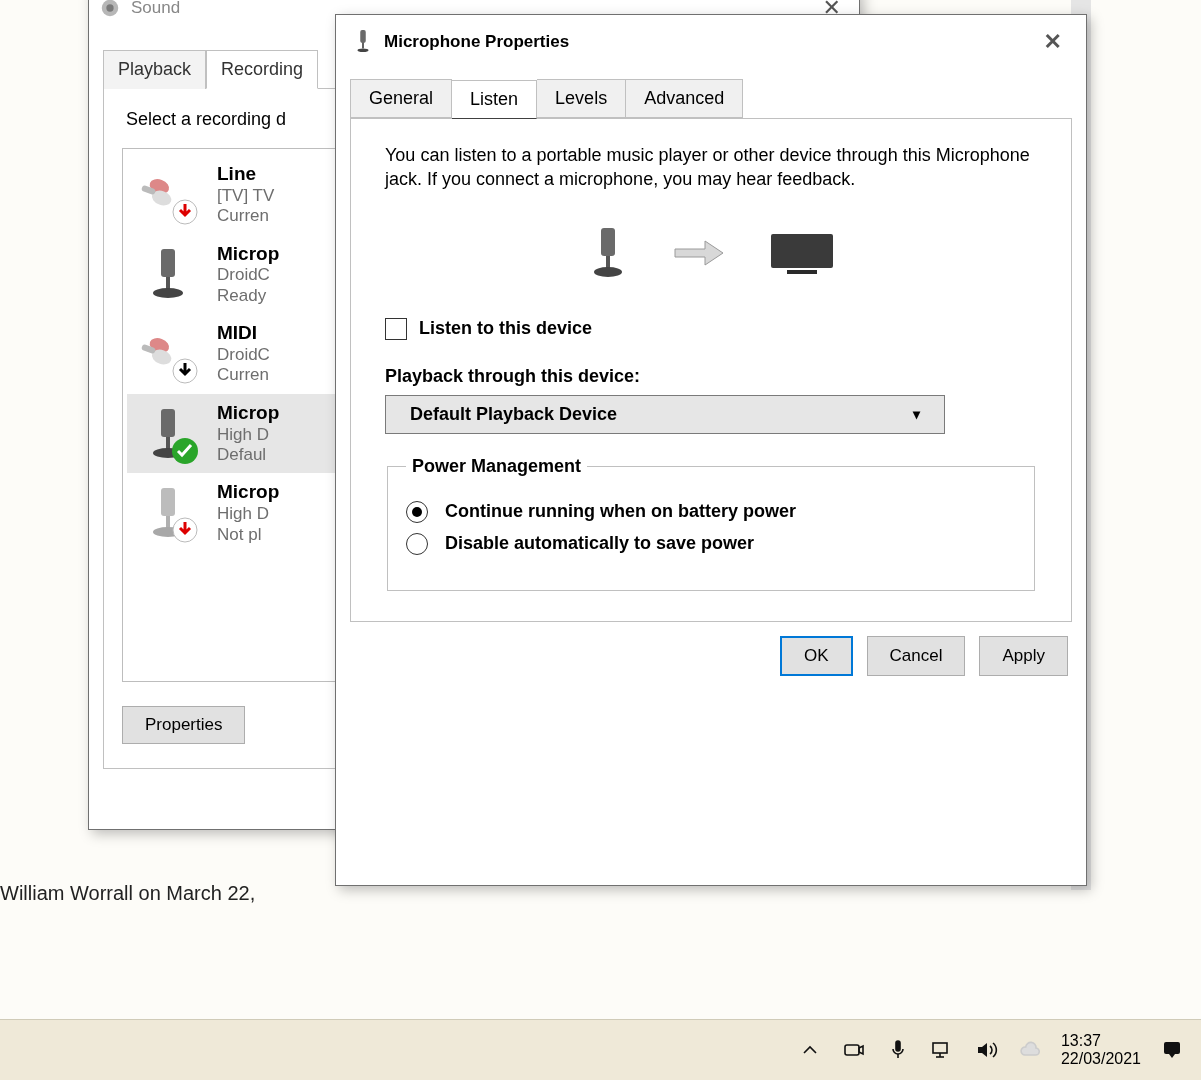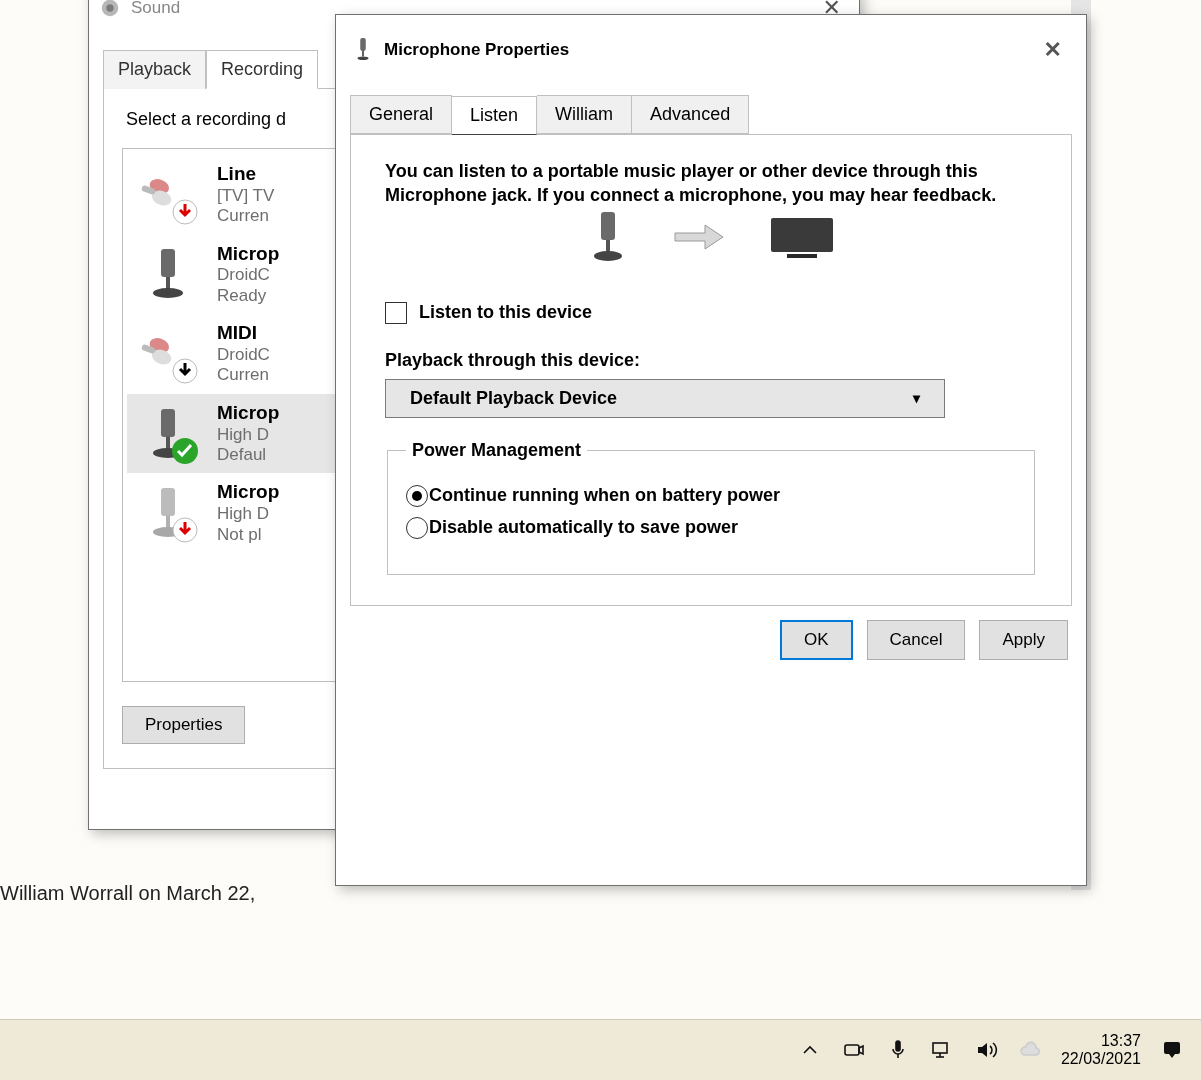--- a/index.html
+++ b/index.html
@@ -21,45 +21,45 @@
   .dev .ico{width:62px;height:62px;position:relative}
   .dev .ico svg{width:62px;height:62px}
   .dev .txt{display:flex;flex-direction:column;line-height:1.2}
   .dev .t1{font-size:19px;font-weight:600}
   .dev .t2{font-size:17px;color:#6e6e6e}
   .dev .t3{font-size:17px;color:#6e6e6e}
   .btn{background:#e1e1e1;border:1px solid #adadad;padding:8px 22px;font-size:17px;cursor:pointer}
   .btn.primary{border:2px solid #0078d7}
   
   #prop-win{left:335px;top:14px;width:750px;height:870px;z-index:5}
-  #prop-win .win-title{color:#000;font-weight:600;padding:20px 16px}
+  #prop-win .win-title{color:#000;font-weight:600;padding:12px 16px}
   #prop-win .tabs2{display:flex;margin:10px 0 0 14px;font-size:18px}
   #prop-win .tab2{padding:8px 18px;border:1px solid #c0c0c0;background:#f0f0f0}
   #prop-win .tab2+.tab2{border-left:none}
   #prop-win .tab2.active{background:#fff;border-bottom:1px solid #404040;position:relative;top:1px;z-index:2}
   #prop-win .body2{border:1px solid #c0c0c0;margin:0 14px 14px 14px;padding:24px 34px 30px 34px;background:#fff}
-  .desc{font-size:18px;font-weight:700;line-height:1.35;}
+  .desc{font-size:18px;font-weight:400;line-height:1.35;margin-bottom:32px}
   .center-row{display:flex;align-items:center;justify-content:center;gap:40px;margin-bottom:36px}
   .cb-row{display:flex;align-items:center;gap:12px;margin-bottom:26px}
   .cb{width:20px;height:20px;border:1.6px solid #333}
   .cb-label{font-size:18px;font-weight:600}
   .lbl{font-size:18px;font-weight:600;margin-bottom:8px}
   .select{display:flex;align-items:center;justify-content:space-between;border:1px solid #7a7a7a;background:#e6e6e6;padding:8px 24px;font-size:18px;font-weight:600;width:510px;cursor:pointer}
   .select .chev{font-size:14px}
   fieldset.pm{border:1px solid #c0c0c0;margin-top:22px;padding:14px 18px 25px 18px}
   fieldset.pm legend{font-size:18px;font-weight:600;padding:0 6px}
-  .radio-row{display:flex;align-items:center;gap:1px;margin:10px 0;font-size:18px;font-weight:600}
+  .radio-row{display:flex;align-items:center;gap:17px;margin:10px 0;font-size:18px;font-weight:600}
   .radio{width:20px;height:20px;border:1.6px solid #333;border-radius:50%;display:inline-flex;align-items:center;justify-content:center}
   .radio .dot{width:10px;height:10px;background:#000;border-radius:50%}
   .btnrow{display:flex;gap:14px;justify-content:flex-end;padding:0 18px 18px 0}
   
   .taskbar{position:absolute;left:0;right:0;bottom:0;height:60px;background:#efe9d8;display:flex;align-items:center;justify-content:flex-end;padding:0 16px;gap:18px;border-top:1px solid #d0cbb8}
   .tray-icon{width:26px;height:26px;display:flex;align-items:center;justify-content:center;color:#222;cursor:pointer}
   .tray-icon svg{width:24px;height:24px;stroke:#111;fill:none;stroke-width:1.6}
-  .clock{text-align:right;font-size:16px;line-height:1.15;color:#000}
+  .clock{text-align:left;font-size:16px;line-height:1.15;color:#000}
   
   .side-shadow{position:absolute;right:110px;top:-20px;width:20px;height:910px;background:#e5e5e5}
 </style>
 </head>
 <body>
 
 <div class="page-bg"></div>
 <div class="side-shadow"></div>
 
 <div class="article-text">William Worrall on March 22,</div>
@@ -181,21 +181,21 @@
       <rect x="9" y="2" width="6" height="14" rx="2" fill="#6a6a6a"></rect>
         <rect x="11" y="16" width="2" height="6" fill="#555"></rect>
         <ellipse cx="12" cy="24" rx="6" ry="2" fill="#444"></ellipse>
     </svg>
     <span>Microphone Properties</span>
     <span class="x">✕</span>
   </div>
   <div class="tabs2">
     <div class="tab2">General</div>
     <div class="tab2 active">Listen</div>
-    <div class="tab2">William</div>
+    <div class="tab2">Levels</div>
     <div class="tab2">Advanced</div>
   </div>
   <div class="body2">
     <div class="desc">You can listen to a portable music player or other device through this Microphone jack. If you connect a microphone, you may hear feedback.</div>
     <div class="center-row">
       <svg width="46" height="58" viewBox="0 0 46 58">
         <rect x="16" y="4" width="14" height="28" rx="3" fill="#6a6a6a"></rect>
           <rect x="21" y="32" width="4" height="12" fill="#555"></rect>
           <ellipse cx="23" cy="48" rx="14" ry="5" fill="#444"></ellipse>
       </svg>

